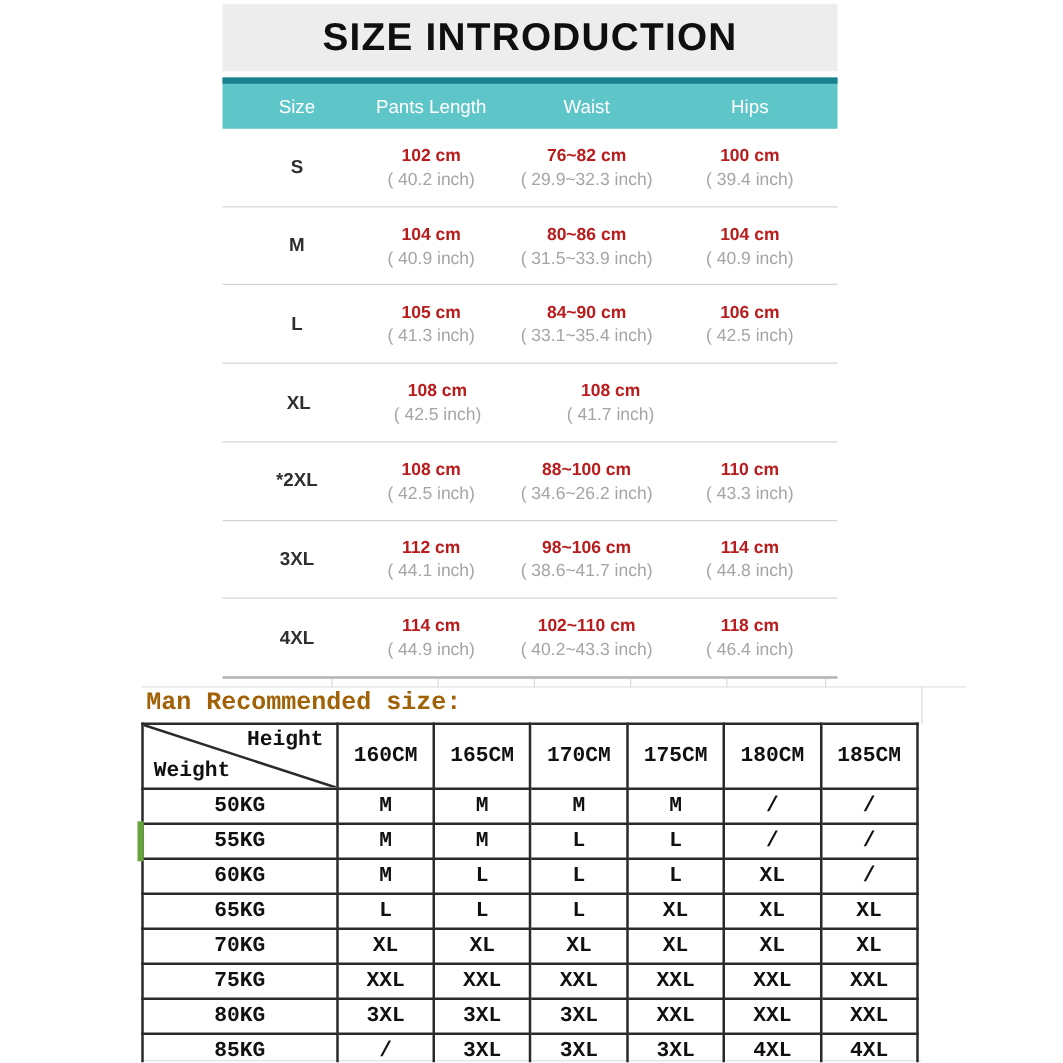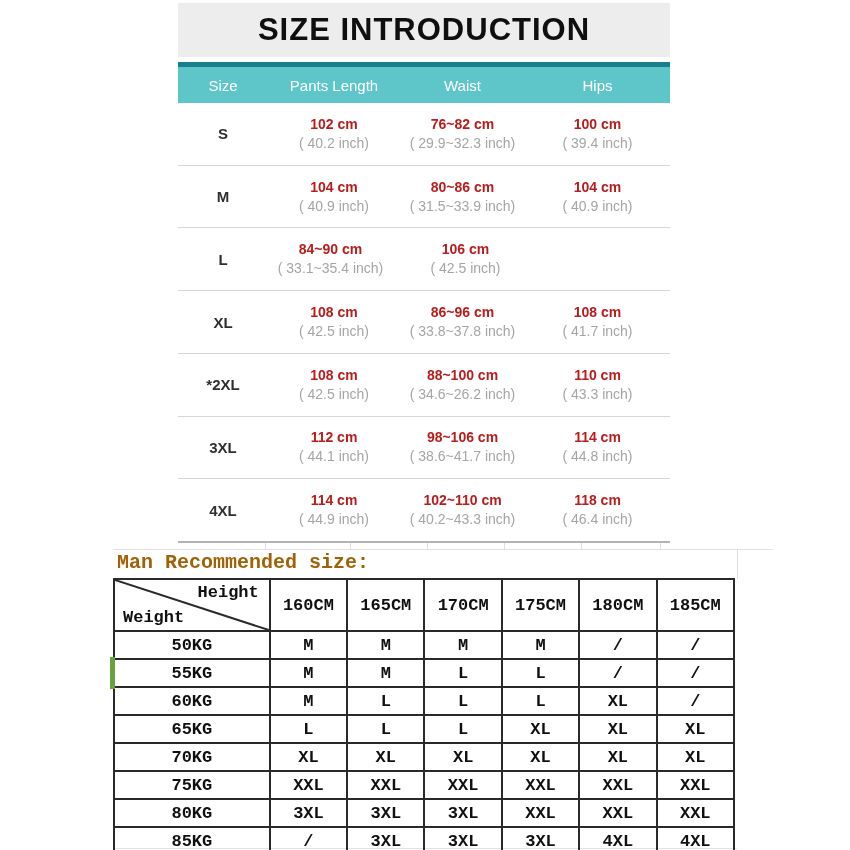--- a/index.html
+++ b/index.html
@@ -8,21 +8,21 @@
 
   
   .title-box{position:absolute;left:178px;top:3px;width:492px;height:54px;background:#ededed;
              display:flex;align-items:center;justify-content:center;}
   .title-box h1{margin:0;font-size:31px;font-weight:700;color:#0f0f0f;letter-spacing:1px;}
 
   .teal-header{position:absolute;left:178px;top:62px;width:492px;height:41px;background:#5ec6c9;
                border-top:5px solid #18808d;box-sizing:border-box;display:flex;align-items:center;}
   .teal-header .hcell{color:#ffffff;font-size:15px;text-align:center;}
 
-  .col-size{width:90px;}
+  .col-size{width:90px;padding-left:16px;}
   .col-pants{width:132px;}
   .col-waist{width:125px;}
   .col-hips{width:145px;}
 
   .rows-wrap{position:absolute;left:178px;top:103px;width:492px;height:440px;
              display:flex;flex-direction:column;border-bottom:2px solid #b3b3b3;box-sizing:border-box;}
   .srow{flex:1;display:flex;align-items:center;border-bottom:1px solid #d6d6d6;}
   .srow:last-child{border-bottom:none;}
   .cell{text-align:center;line-height:19px;}
   .size-label{font-size:15px;color:#2f2f2f;font-weight:600;}
@@ -94,39 +94,39 @@
         <div class="inch">( 31.5~33.9 inch)</div>
       </div>
       <div class="cell col-hips">
         <div class="cm">104 cm</div>
         <div class="inch">( 40.9 inch)</div>
       </div>
     </div>
 
     <div class="srow">
       <div class="cell col-size size-label">L</div>
+      <div class="cell col-pants">
+        <div class="cm">105 cm</div>
+        <div class="inch">( 41.3 inch)</div>
+      </div>
       <div class="cell col-waist">
         <div class="cm">84~90 cm</div>
         <div class="inch">( 33.1~35.4 inch)</div>
       </div>
       <div class="cell col-hips">
         <div class="cm">106 cm</div>
         <div class="inch">( 42.5 inch)</div>
       </div>
     </div>
 
     <div class="srow">
       <div class="cell col-size size-label">XL</div>
       <div class="cell col-pants">
         <div class="cm">108 cm</div>
         <div class="inch">( 42.5 inch)</div>
-      </div>
-      <div class="cell col-waist">
-        <div class="cm">86~96 cm</div>
-        <div class="inch">( 33.8~37.8 inch)</div>
       </div>
       <div class="cell col-hips">
         <div class="cm">108 cm</div>
         <div class="inch">( 41.7 inch)</div>
       </div>
     </div>
 
     <div class="srow">
       <div class="cell col-size size-label">*2XL</div>
       <div class="cell col-pants">

